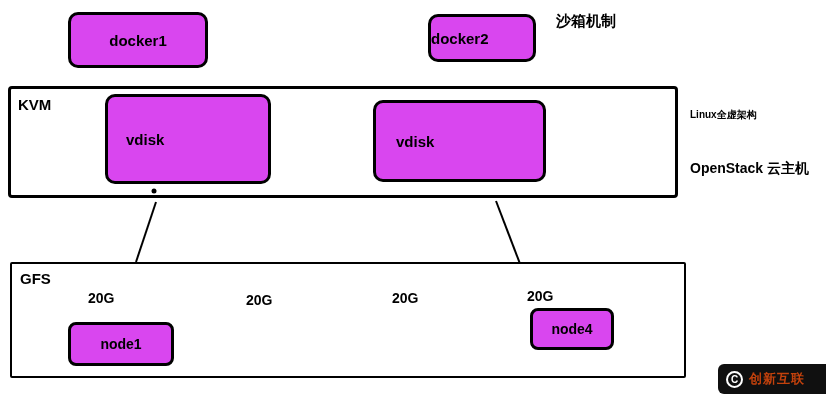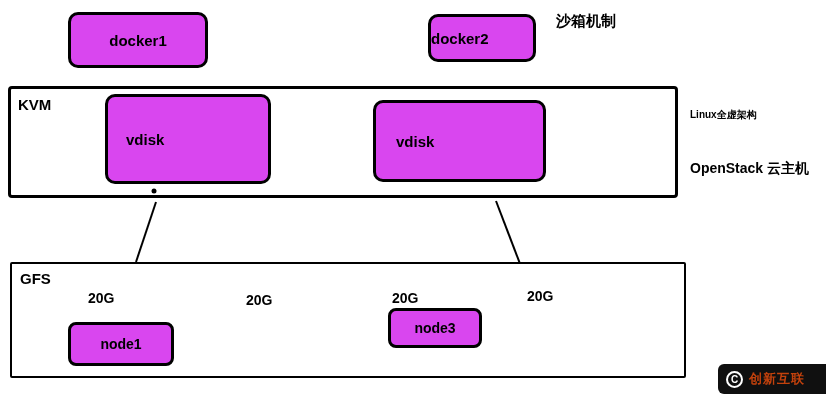--- a/index.html
+++ b/index.html
@@ -97,24 +97,24 @@
   <div class="free-label gfs-label">GFS</div>
 
   <div class="free-label size-label size-1">20G</div>
   <div class="rounded-box node-box node-1">
     <span>node1</span>
   </div>
 
   <div class="free-label size-label size-2">20G</div>
 
   <div class="free-label size-label size-3">20G</div>
-  <div class="rounded-box node-box node-3">
-    <span>node3</span>
-  </div>
 
   <div class="free-label size-label size-4">20G</div>
+  <div class="rounded-box node-box node-4">
+    <span>node4</span>
+  </div>
 
   <div class="watermark">
     <span class="watermark-logo">C</span>
     <span class="watermark-text">创新互联</span>
   </div>
 
 </div>
 
 </body></html>

